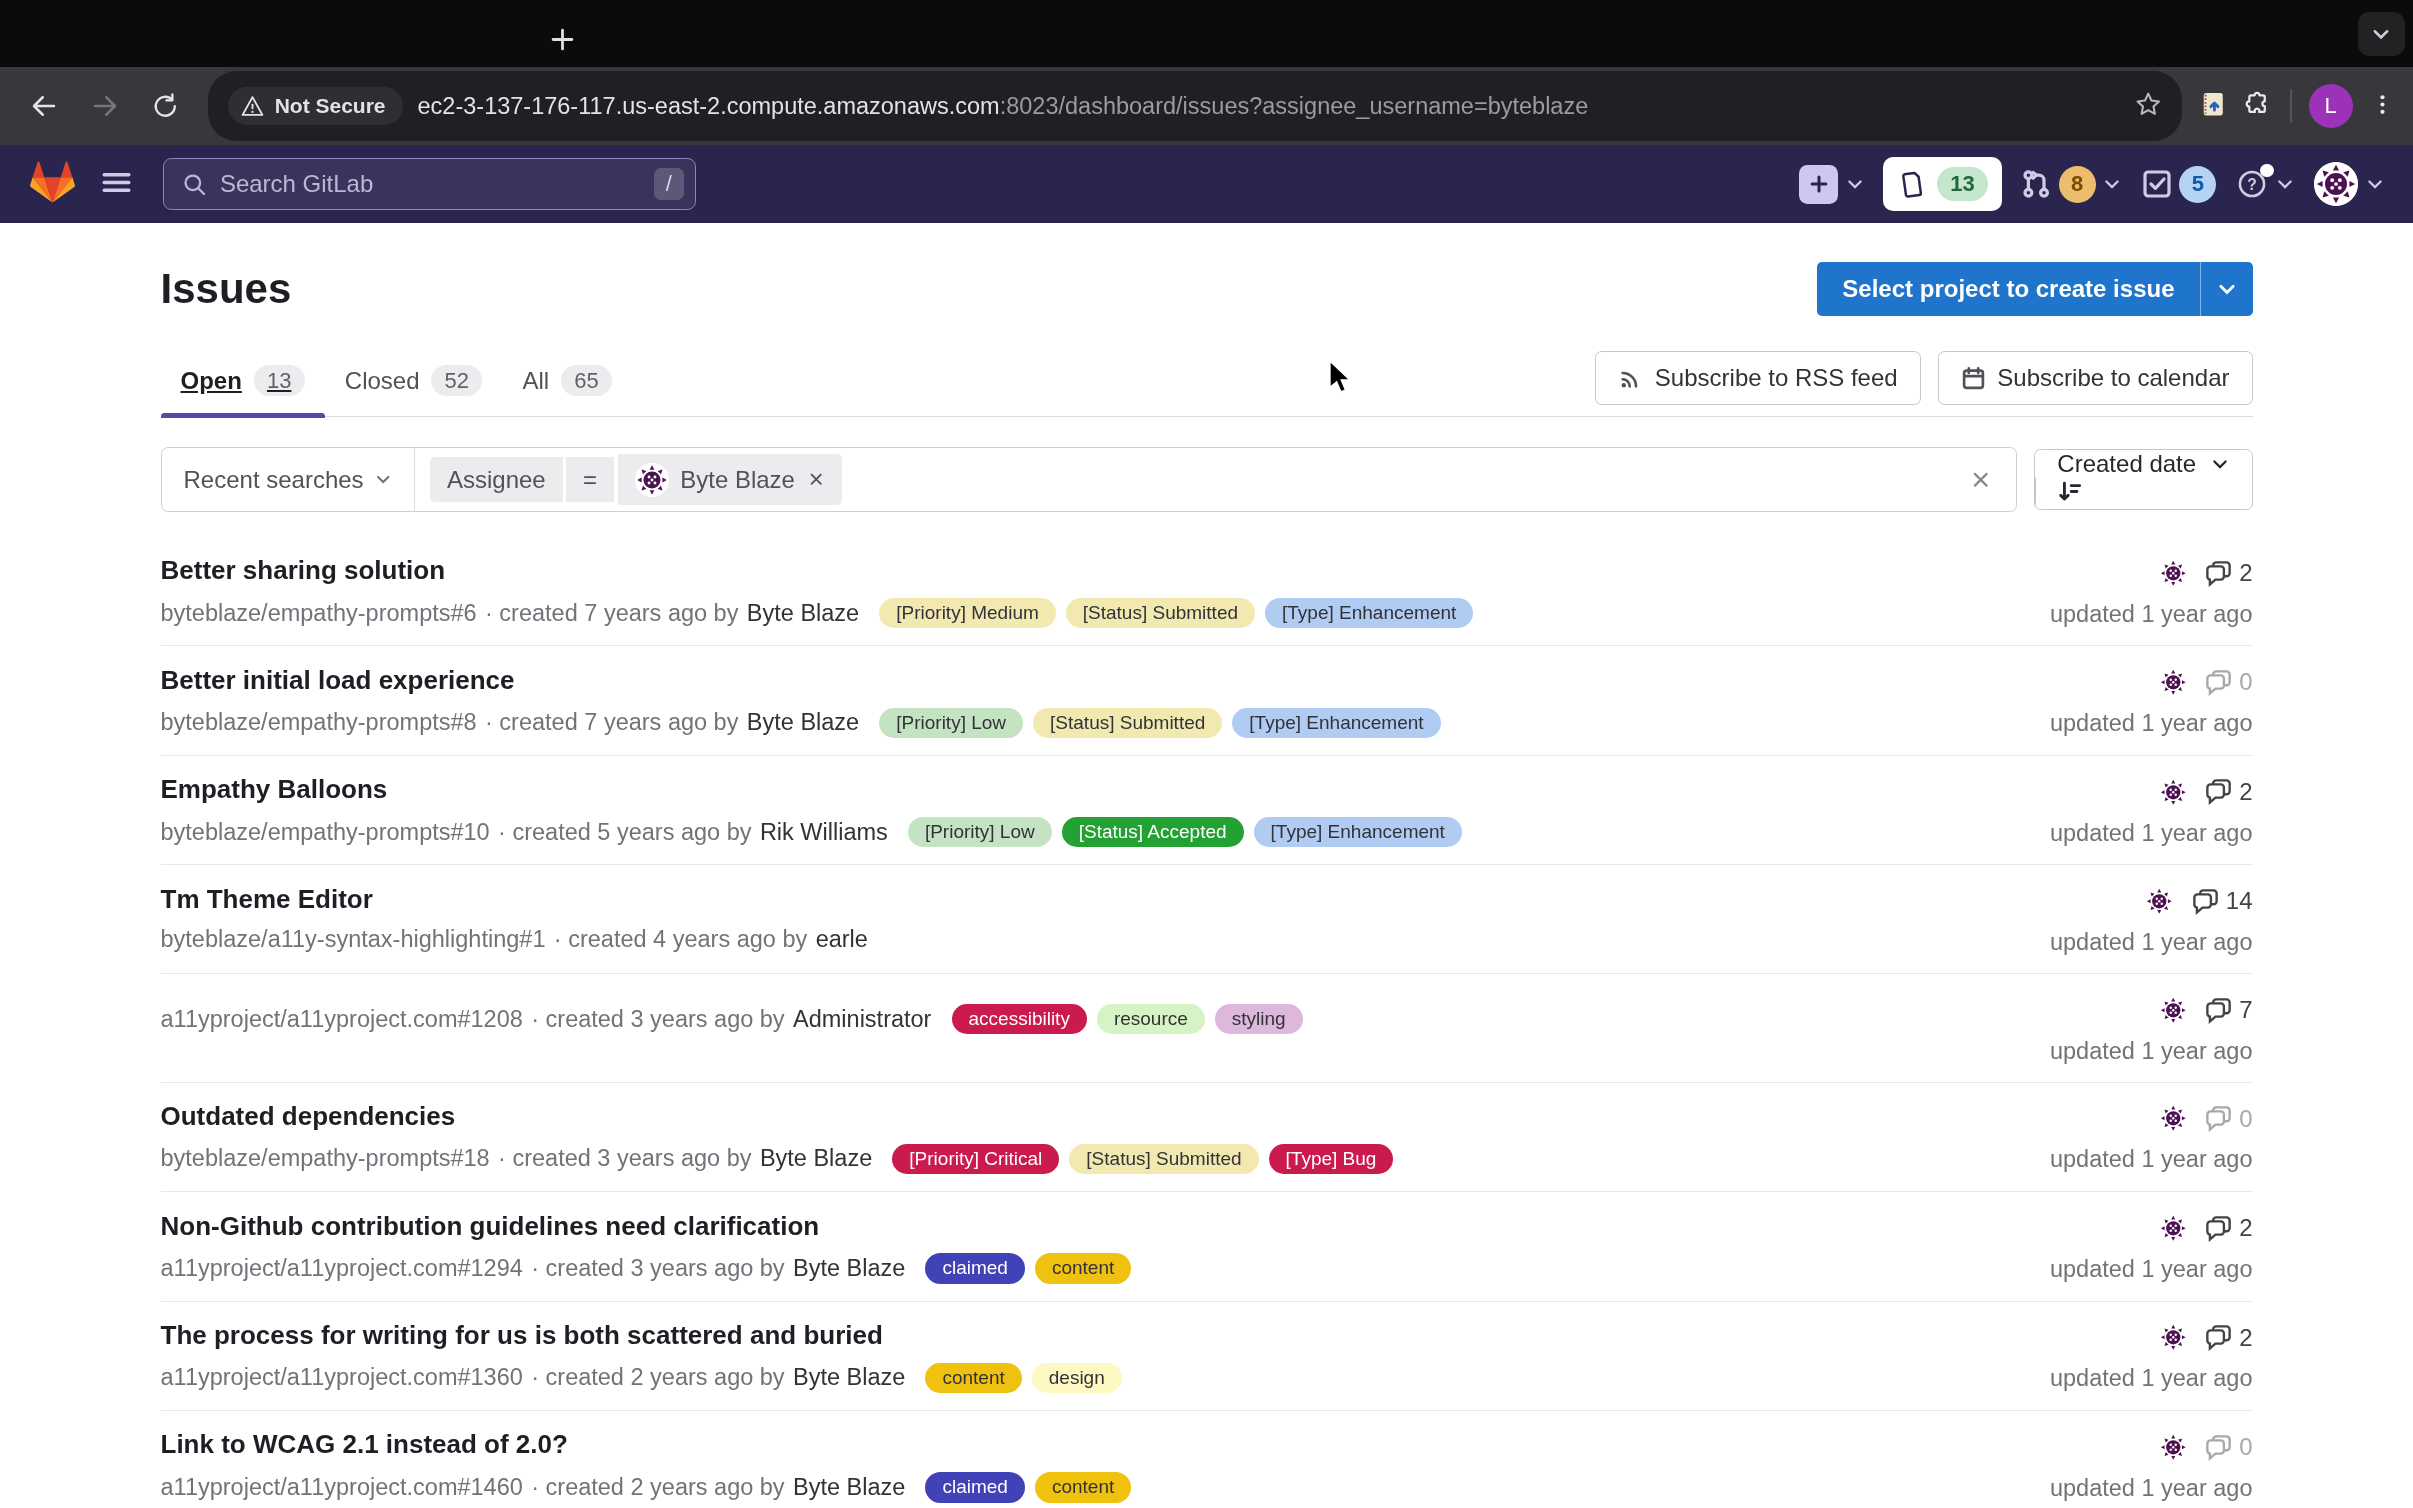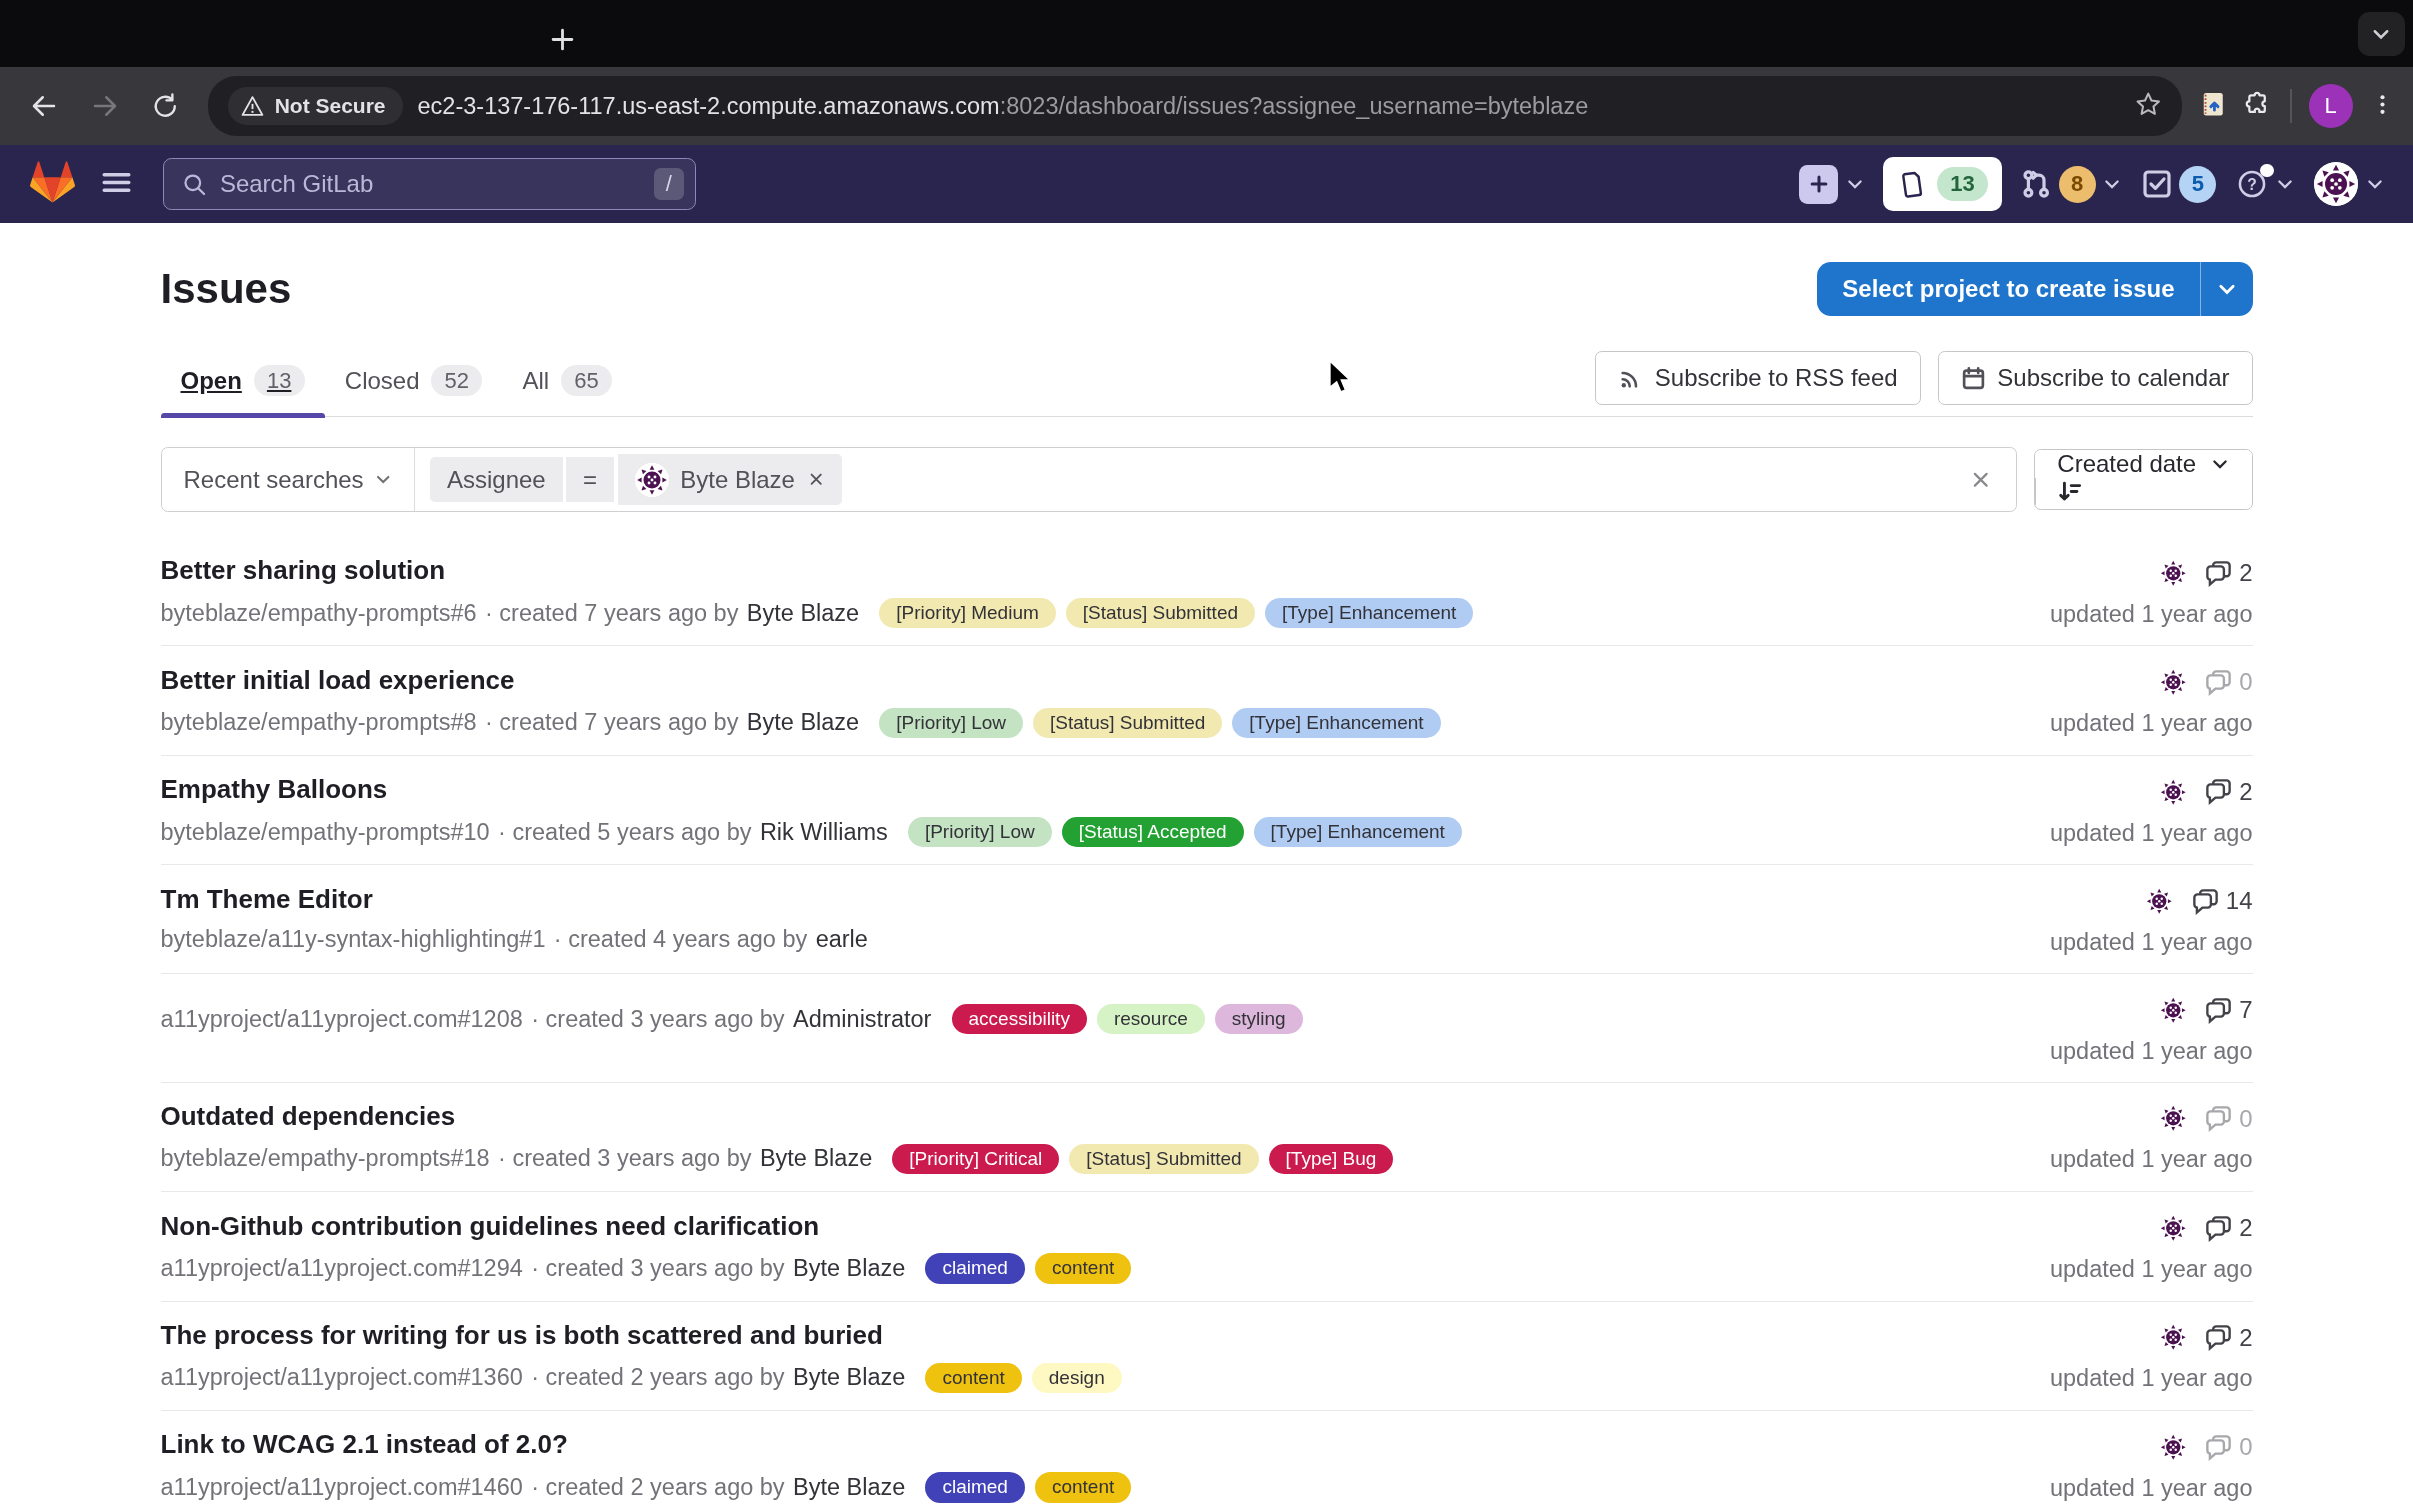--- a/index.html
+++ b/index.html
@@ -16,21 +16,21 @@
   .tab-close { width:25px; height:25px; display:flex; align-items:center; justify-content:center;
                border-radius:50%; flex:none; }
   .newtab-btn { position:absolute; left:541px; top:18.4px; width:42px; height:42px; border-radius:8.4px;
                 display:flex; align-items:center; justify-content:center; }
   .tabsearch { position:absolute; right:8.4px; top:11.7px; width:47px; height:44px;
                background:#222224; border-radius:11.7px; display:flex; align-items:center; justify-content:center; }
 
   .toolbar { height:78px; background:#38373b; display:flex; align-items:center; padding:0 18.4px; gap:8.4px; }
   .nav-btn { width:52px; height:52px; border-radius:50%; display:flex; align-items:center;
              justify-content:center; flex:none; }
-  .omnibox { flex:1; height:60px; background:#202024; border-radius:28.5px; margin:0 8.4px;
+  .omnibox { flex:1; height:70px; background:#202024; border-radius:28.5px; margin:0 8.4px;
              display:flex; align-items:center; padding:0 20px; gap:15px; }
   .secure-chip { display:flex; align-items:center; gap:10px; background:#2f2f33;
                  border-radius:20px; padding:6.7px 17px 6.7px 11.7px; flex:none; }
   .secure-chip span { color:#e3e3e6; font-size:21px; font-weight:bold; }
   .url { font-size:23.5px; color:#e3e3e6; white-space:nowrap; overflow:hidden; flex:1; }
   .url .path { color:#9b9ba1; }
   .ext-cluster { display:flex; align-items:center; gap:17px; flex:none; }
   .divider-v { width:1.7px; height:34px; background:#55545a; }
   .profile-avatar { width:44px; height:44px; border-radius:50%; background:#9c32b8; color:#fff;
                     font-size:22px; display:flex; align-items:center; justify-content:center; }
@@ -58,21 +58,21 @@
   .help-wrap { position:relative; }
   .help-dot { position:absolute; top:-3.4px; right:-5px; width:13.4px; height:13.4px; border-radius:50%;
               background:#fff; }
   .gl-avatar { width:44px; height:44px; border-radius:50%; overflow:hidden; background:#fff; }
 
   
   .page { background:#fff; height:1286px; }
   .container { width:2092px; margin:0 auto; }
   .page-header { display:flex; align-items:center; justify-content:space-between; padding-top:39px; }
   .page-title { font-size:42px; font-weight:700; color:#1f1e24; }
-  .btn-blue { background:#1f75cb; color:#fff; border-radius:14px; display:flex; align-items:stretch;
+  .btn-blue { background:#1f75cb; color:#fff; border-radius:5px; display:flex; align-items:stretch;
               height:54px; overflow:hidden; }
   .btn-blue-main { display:flex; align-items:center; padding:0 25px; font-size:24px; font-weight:bold; }
   .btn-blue-caret { display:flex; align-items:center; padding:0 15px; border-left:1.7px solid rgba(255,255,255,0.45); }
 
   .tabs-row { margin-top:34px; display:flex; align-items:center; border-bottom:1.7px solid #dcdcde; }
   .tabs { display:flex; }
   .tab-item { display:flex; align-items:center; gap:11.7px; padding:15px 20px 20px; font-size:24px;
               color:#535158; position:relative; }
   .tab-item.active { color:#1f1e24; font-weight:bold;text-decoration:underline; }
   .tab-item.active::after { content:""; position:absolute; left:0; right:0; bottom:-1.7px; height:5px;

